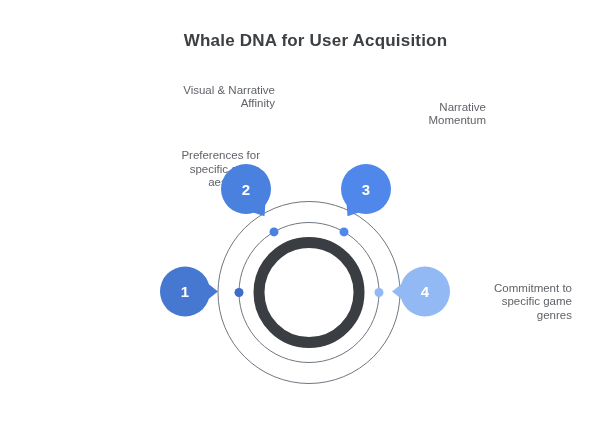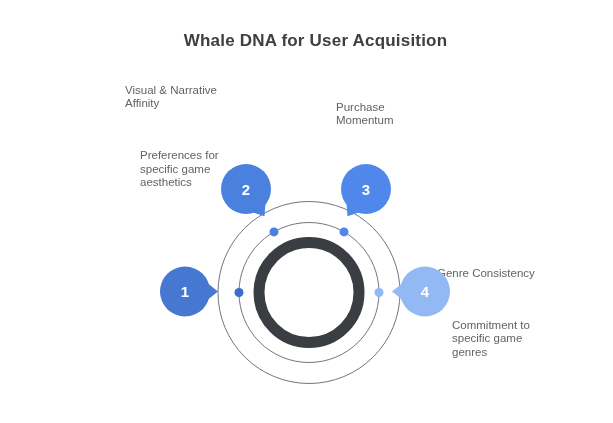--- a/index.html
+++ b/index.html
@@ -18,21 +18,21 @@
     width: 613px;
     text-align: center;
     font-size: 17px;
     font-weight: bold;
     color: #3c4043;
     letter-spacing: 0.2px;
   }
   .label-block {
     position: absolute;
     width: 150px;
-    text-align: left;
+    text-align: right;
     color: #5f6368;
     font-size: 11.5px;
     line-height: 13.5px;
     white-space: pre-line;
   }
   .label-heading { margin: 0 0 10px 0; }
   .label-desc { margin: 15px; }
   .label-1 { left: 22px;  top: 256px; }
   .label-2 { left: 125px; top: 70px;  }
   .label-3 { left: 336px; top: 87px;  }
@@ -54,26 +54,25 @@
 
   <div class="label-block label-2">
     <p class="label-heading">Visual &amp; Narrative
 Affinity</p>
     <p class="label-desc">Preferences for
 specific game
 aesthetics</p>
   </div>
 
   <div class="label-block label-3">
-    <p class="label-heading">Purchase
+    <p class="label-heading">Narrative
 Momentum</p>
   </div>
 
   <div class="label-block label-4">
-    <p class="label-heading">Genre Consistency</p>
     <p class="label-desc">Commitment to
 specific game
 genres</p>
   </div>
 
   <svg class="diagram-svg" width="613" height="423" viewBox="0 0 613 423">
 
     <circle cx="309" cy="292.5" r="91" fill="none" stroke-width="1" stroke="#6f7780"></circle>
     <circle cx="309" cy="292.5" r="70" fill="none" stroke-width="1" stroke="#6f7780"></circle>
 

